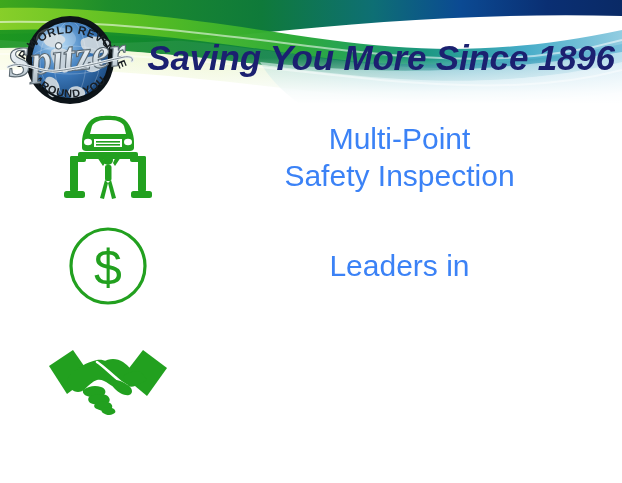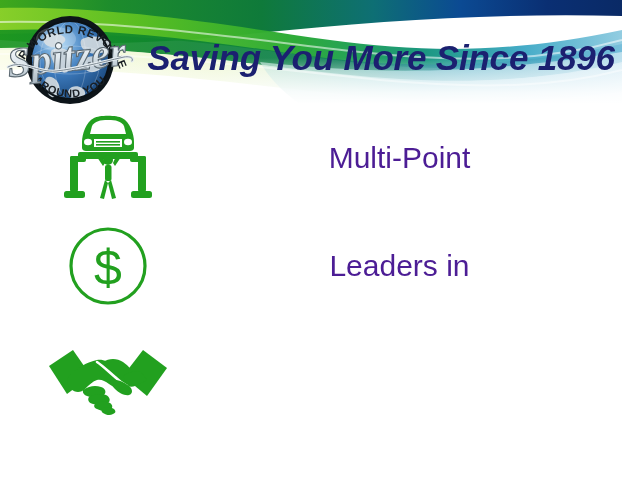--- a/index.html
+++ b/index.html
@@ -80,21 +80,21 @@
   .icon-cell {
     width: 215px;
     flex: 0 0 215px;
     display: flex;
     align-items: center;
     justify-content: center;
   }
   .text-cell {
     flex: 1 1 auto;
     text-align: center;
-    color: #4c1d95;
+    color: #3b82f6;
     font-size: 30px;
     line-height: 1.22;
     padding-right: 38px;
   }
   .text-cell .line { display: block; white-space: nowrap; }
 
   .icon-cell svg { display: block; }
 </style>
 </head>
 <body>
@@ -262,20 +262,21 @@
 
             <rect x="49" y="53" width="6.5" height="16" rx="2"></rect>
 
             <path d="M49,68 L44,86 L48,87 L52,71 Z"></path>
             <path d="M55,68 L60,86 L56,87 L52,71 Z"></path>
           </g>
         </svg>
       </div>
       <div class="text-cell">
         <span class="line">Multi-Point</span>
+        <span class="line">Safety Inspection</span>
       </div>
     </div>
 
     <div class="feature feature-2">
       <div class="icon-cell">
         <svg width="88" height="88" viewBox="0 0 88 88" xmlns="http://www.w3.org/2000/svg">
           <circle cx="44" cy="44" r="37" fill="none" stroke="#22a01f" stroke-width="3.2"></circle>
           <text x="44" y="63" text-anchor="middle" font-family="Liberation Sans, sans-serif" font-size="50" fill="#22a01f">$</text>
         </svg>
       </div>

